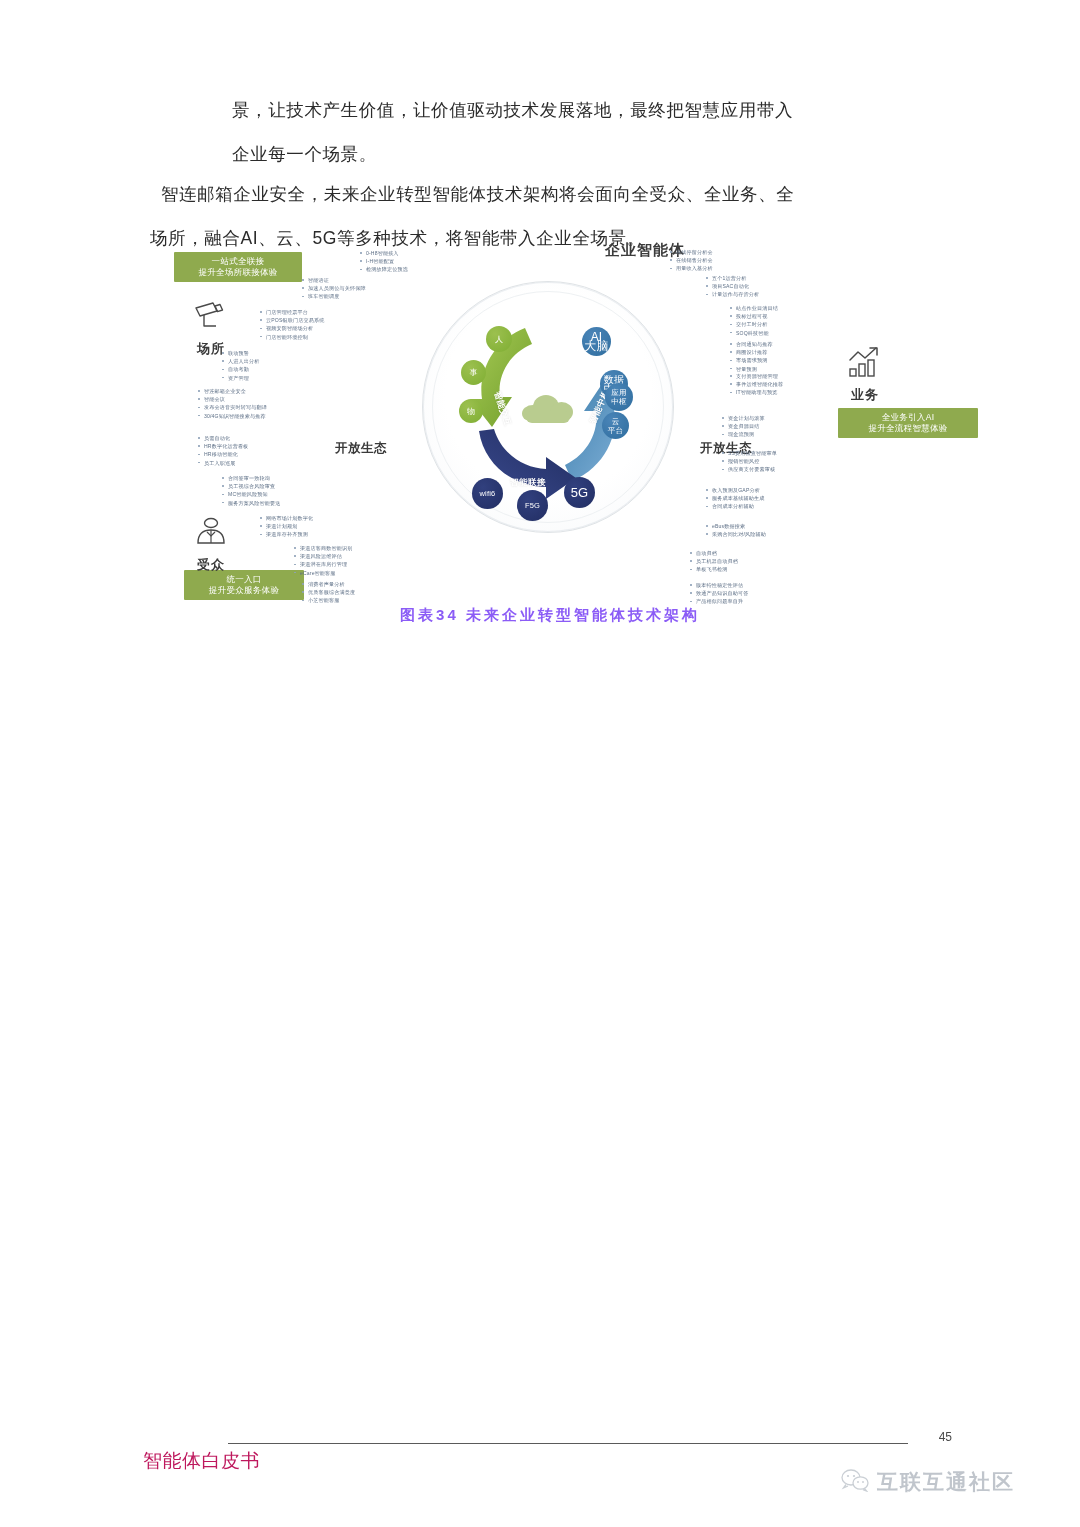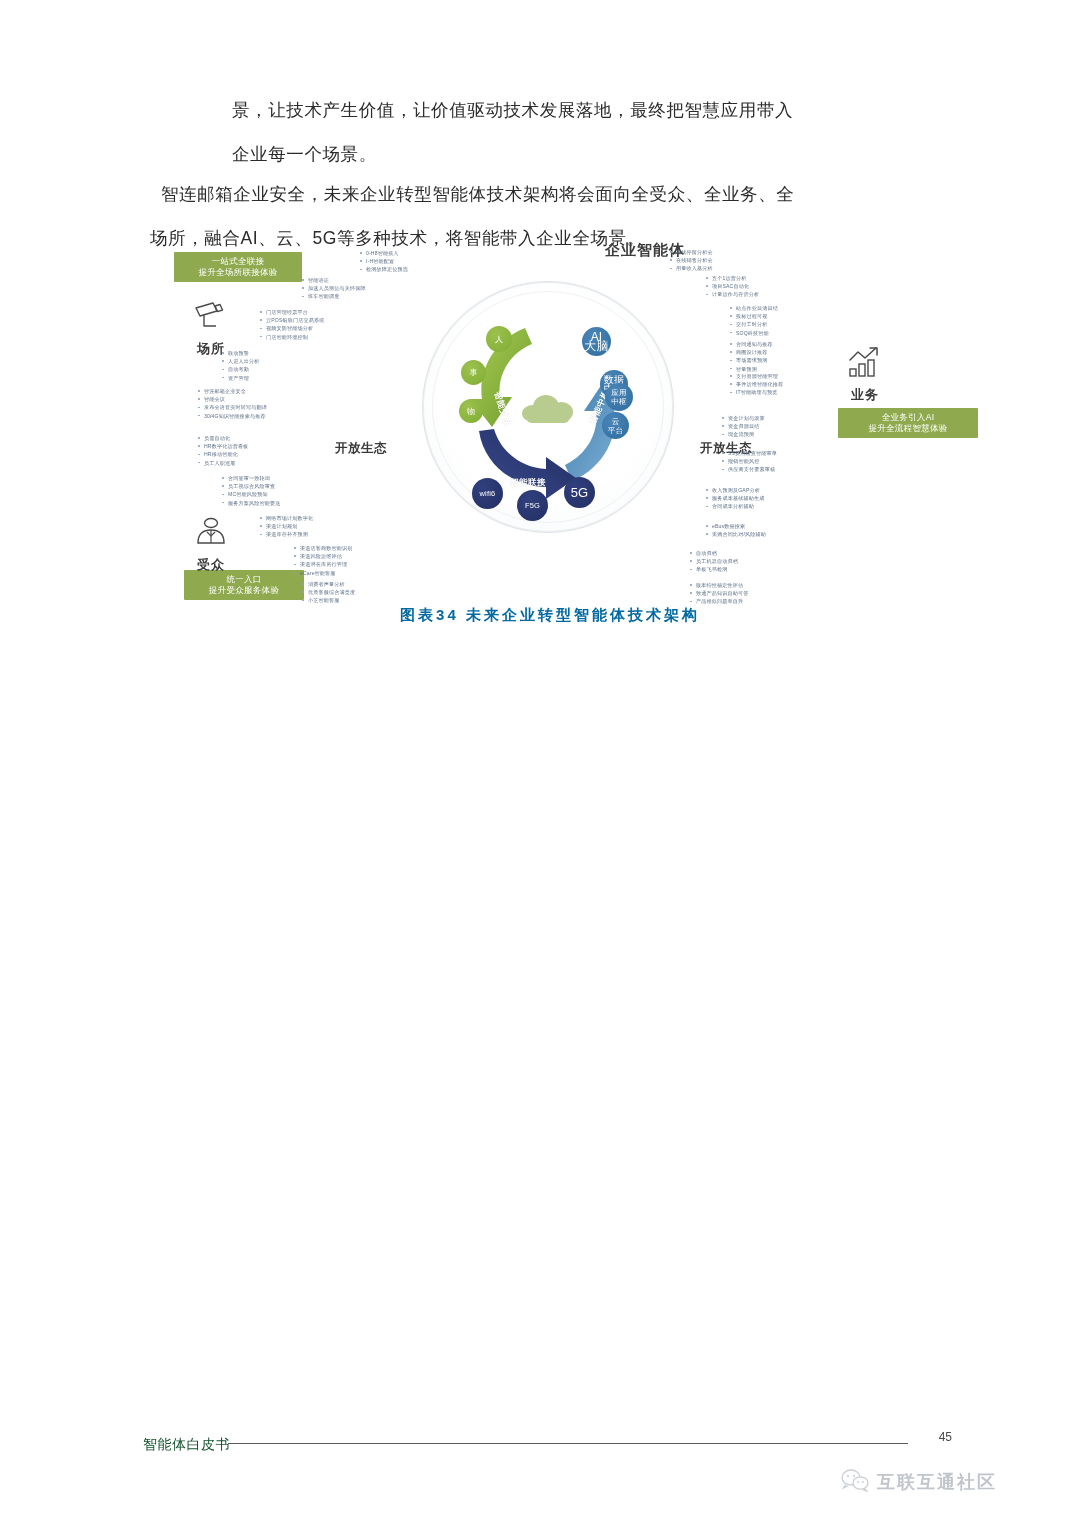--- a/index.html
+++ b/index.html
@@ -133,37 +133,37 @@
   }
   .blist div{position:relative;padding-left:6px;}
   .blist div:before{
     content:"";position:absolute;left:0;top:3.2px;
     width:1.6px;height:1.6px;background:#8fa2b8;border-radius:50%;
   }
 
   
   .caption{
     position:absolute;left:0;top:370px;width:800px;text-align:center;
-    font-size:15px;font-weight:700;color:#0369a1;letter-spacing:3px;
+    font-size:15px;font-weight:700;color:#8b5cf6;letter-spacing:3px;
   }
 
   
   .footer{position:absolute;left:0;top:1432px;width:1080px;height:30px;}
-  .footer-label{position:absolute;left:143px;top:4px;font-size:14px;color:#14532d;letter-spacing:.5px;}
+  .footer-label{position:absolute;left:143px;top:16px;font-size:19px;color:#be185d;letter-spacing:.5px;}
   .footer-rule{position:absolute;left:228px;top:11px;right:172px;height:1px;background:#5a5a5a;}
   .footer-page{position:absolute;right:128px;top:-2px;font-size:12px;color:#4a4a4a;}
 
   
   .watermark{
     position:absolute;left:840px;top:1468px;
     display:flex;align-items:center;gap:7px;
     opacity:.62;
   }
   .wm-text{
-    font-size:18px;font-weight:700;color:#9aa3ad;letter-spacing:2px;
+    font-size:21px;font-weight:700;color:#9aa3ad;letter-spacing:2px;
     font-family:"DejaVu Sans",sans-serif;
   }
 </style>
 </head>
 <body>
 
 <div class="page">
 
   <div class="bodytext" id="para1">景，让技术产生价值，让价值驱动技术发展落地，最终把智慧应用带入
 企业每一个场景。</div>

